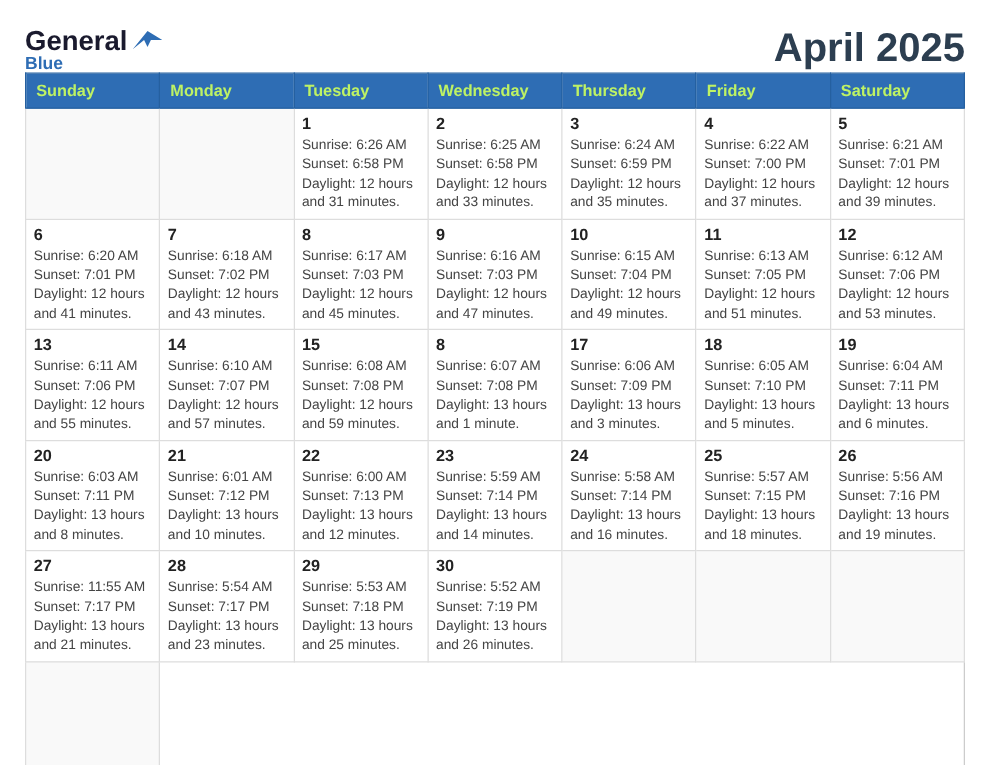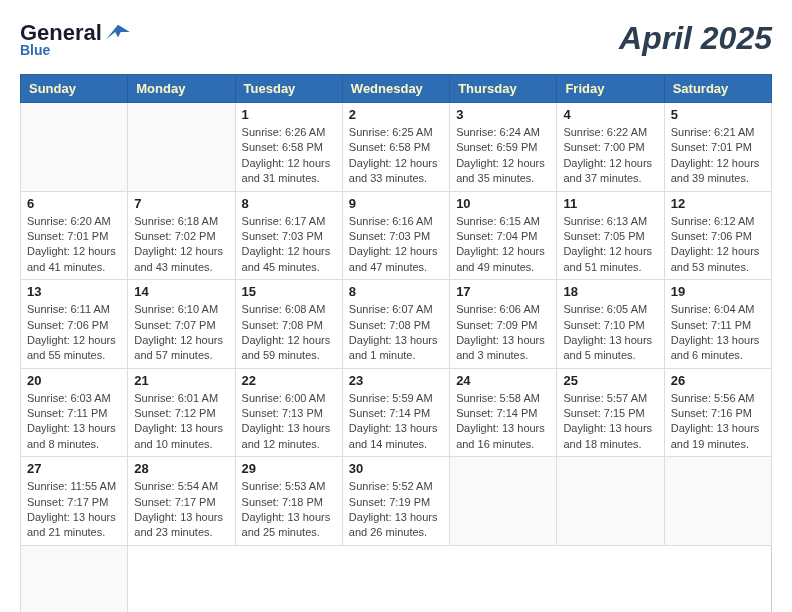--- a/index.html
+++ b/index.html
@@ -7,21 +7,21 @@
       font-family: Arial, sans-serif;
       background: #fff;
       width: 792px;
       min-height: 612px;
       padding: 20px;
     }
     .header {
       display: flex;
       justify-content: space-between;
       align-items: flex-start;
-      margin-bottom: 16px;
+      margin-bottom: 0;
     }
     .logo {
       display: flex;
       flex-direction: column;
       align-items: flex-start;
     }
     .logo-text {
       display: flex;
       align-items: center;
     }
@@ -35,39 +35,38 @@
       font-weight: bold;
       color: #2e6db4;
     }
     .logo-icon {
       width: 28px;
       height: 20px;
       margin-left: 2px;
     }
     .title-block {
       text-align: center;
-      font-style: italic;
     }
     .month-title {
       font-size: 32px;
       color: #2c3e50;
       font-weight: bold;
     }
     .subtitle {
       font-size: 16px;
       color: #555;
     }
     .calendar {
       width: 100%;
       border-collapse: collapse;
       border: 1px solid #ccc;
     }
     .calendar th {
       background-color: #2e6db4;
-      color: #fef9c3;
+      color: #bef264;
       text-align: left;
       padding: 6px 8px;
       font-size: 13px;
       border: 1px solid #2560a0;
     }
     .calendar td {
       vertical-align: top;
       padding: 4px 6px;
       border: 1px solid #ddd;
       width: calc(100% / 7);

